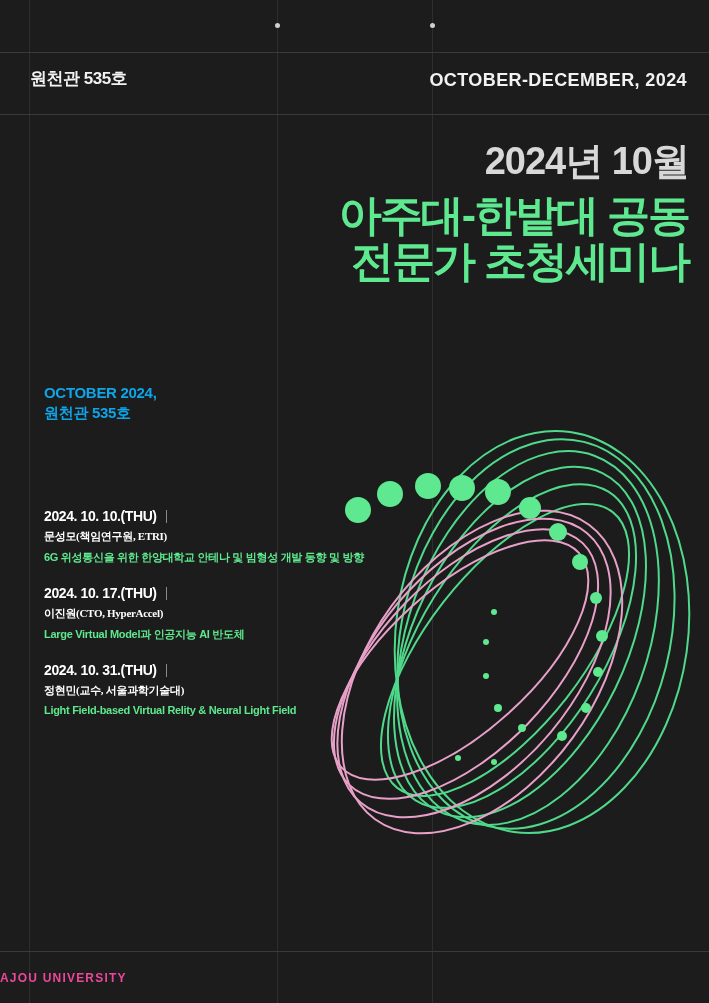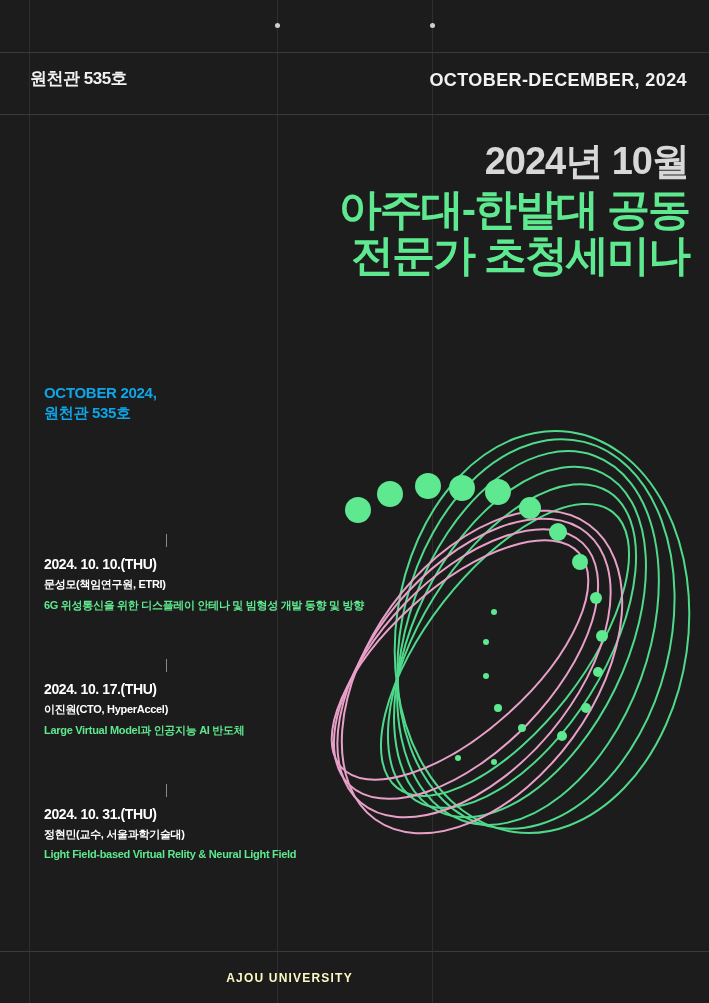--- a/index.html
+++ b/index.html
@@ -85,21 +85,21 @@
     right: 20px;
     width: 520px;
     text-align: right;
   }
   .title-line-1 {
     font-size: 38px;
     font-weight: bold;
     color: #d8d8d8;
     letter-spacing: -1px;
     line-height: 1.15;
-    margin-bottom: 2px;
+    margin-bottom: 8px;
   }
   .title-line-2,
   .title-line-3,
   .title-line-4 {
     font-size: 43px;
     font-weight: bold;
     color: #5ee88f;
     letter-spacing: -2px;
     line-height: 1.08;
   }
@@ -130,33 +130,33 @@
     display: flex;
     align-items: center;
     gap: 9px;
     margin-bottom: 5px;
   }
   .sched-date {
     font-size: 14px;
     font-weight: bold;
     color: #ffffff;
     letter-spacing: -0.4px;
-    margin-top: 48px;
   }
   .sched-bar {
     width: 1px;
     height: 13px;
     background: #8a8a8a;
   }
   .sched-speaker {
     font-size: 11px;
     font-weight: bold;
     color: #ffffff;
     letter-spacing: -0.3px;
     margin-bottom: 6px;
+    font-family: Liberation Serif, serif;
   }
   .sched-topic {
     font-size: 11px;
     font-weight: bold;
     color: #5ee88f;
     letter-spacing: -0.3px;
   }
 
   
   .artwork {
@@ -167,25 +167,25 @@
     height: 580px;
     pointer-events: none;
   }
 
   
   .footer {
     position: absolute;
     bottom: 18px;
     left: 0;
     width: 579px;
-    text-align: center;
+    text-align: left;
     font-size: 12px;
     font-weight: bold;
     letter-spacing: 1.2px;
-    color: #fef9c3;
+    color: #ec4899;
   }
 </style>
 </head>
 <body>
 
 <div class="poster">
 
   <div class="vline v1"></div>
   <div class="vline v2"></div>
   <div class="vline v3"></div>
@@ -260,21 +260,21 @@
   </div>
 
   <div class="schedule">
 
     <div class="sched-item">
       <div class="sched-date-row">
         <span class="sched-date">2024. 10. 10.(THU)</span>
         <span class="sched-bar"></span>
       </div>
       <div class="sched-speaker">문성모(책임연구원, ETRI)</div>
-      <div class="sched-topic">6G 위성통신을 위한 디스플레이 안테나 및 빔형성 개발 동향 및 방향</div>
+      <div class="sched-topic">6G 위성통신을 위한 한양대학교 안테나 및 빔형성 개발 동향 및 방향</div>
     </div>
 
     <div class="sched-item">
       <div class="sched-date-row">
         <span class="sched-date">2024. 10. 17.(THU)</span>
         <span class="sched-bar"></span>
       </div>
       <div class="sched-speaker">이진원(CTO, HyperAccel)</div>
       <div class="sched-topic">Large Virtual Model과 인공지능 AI 반도체</div>
     </div>

